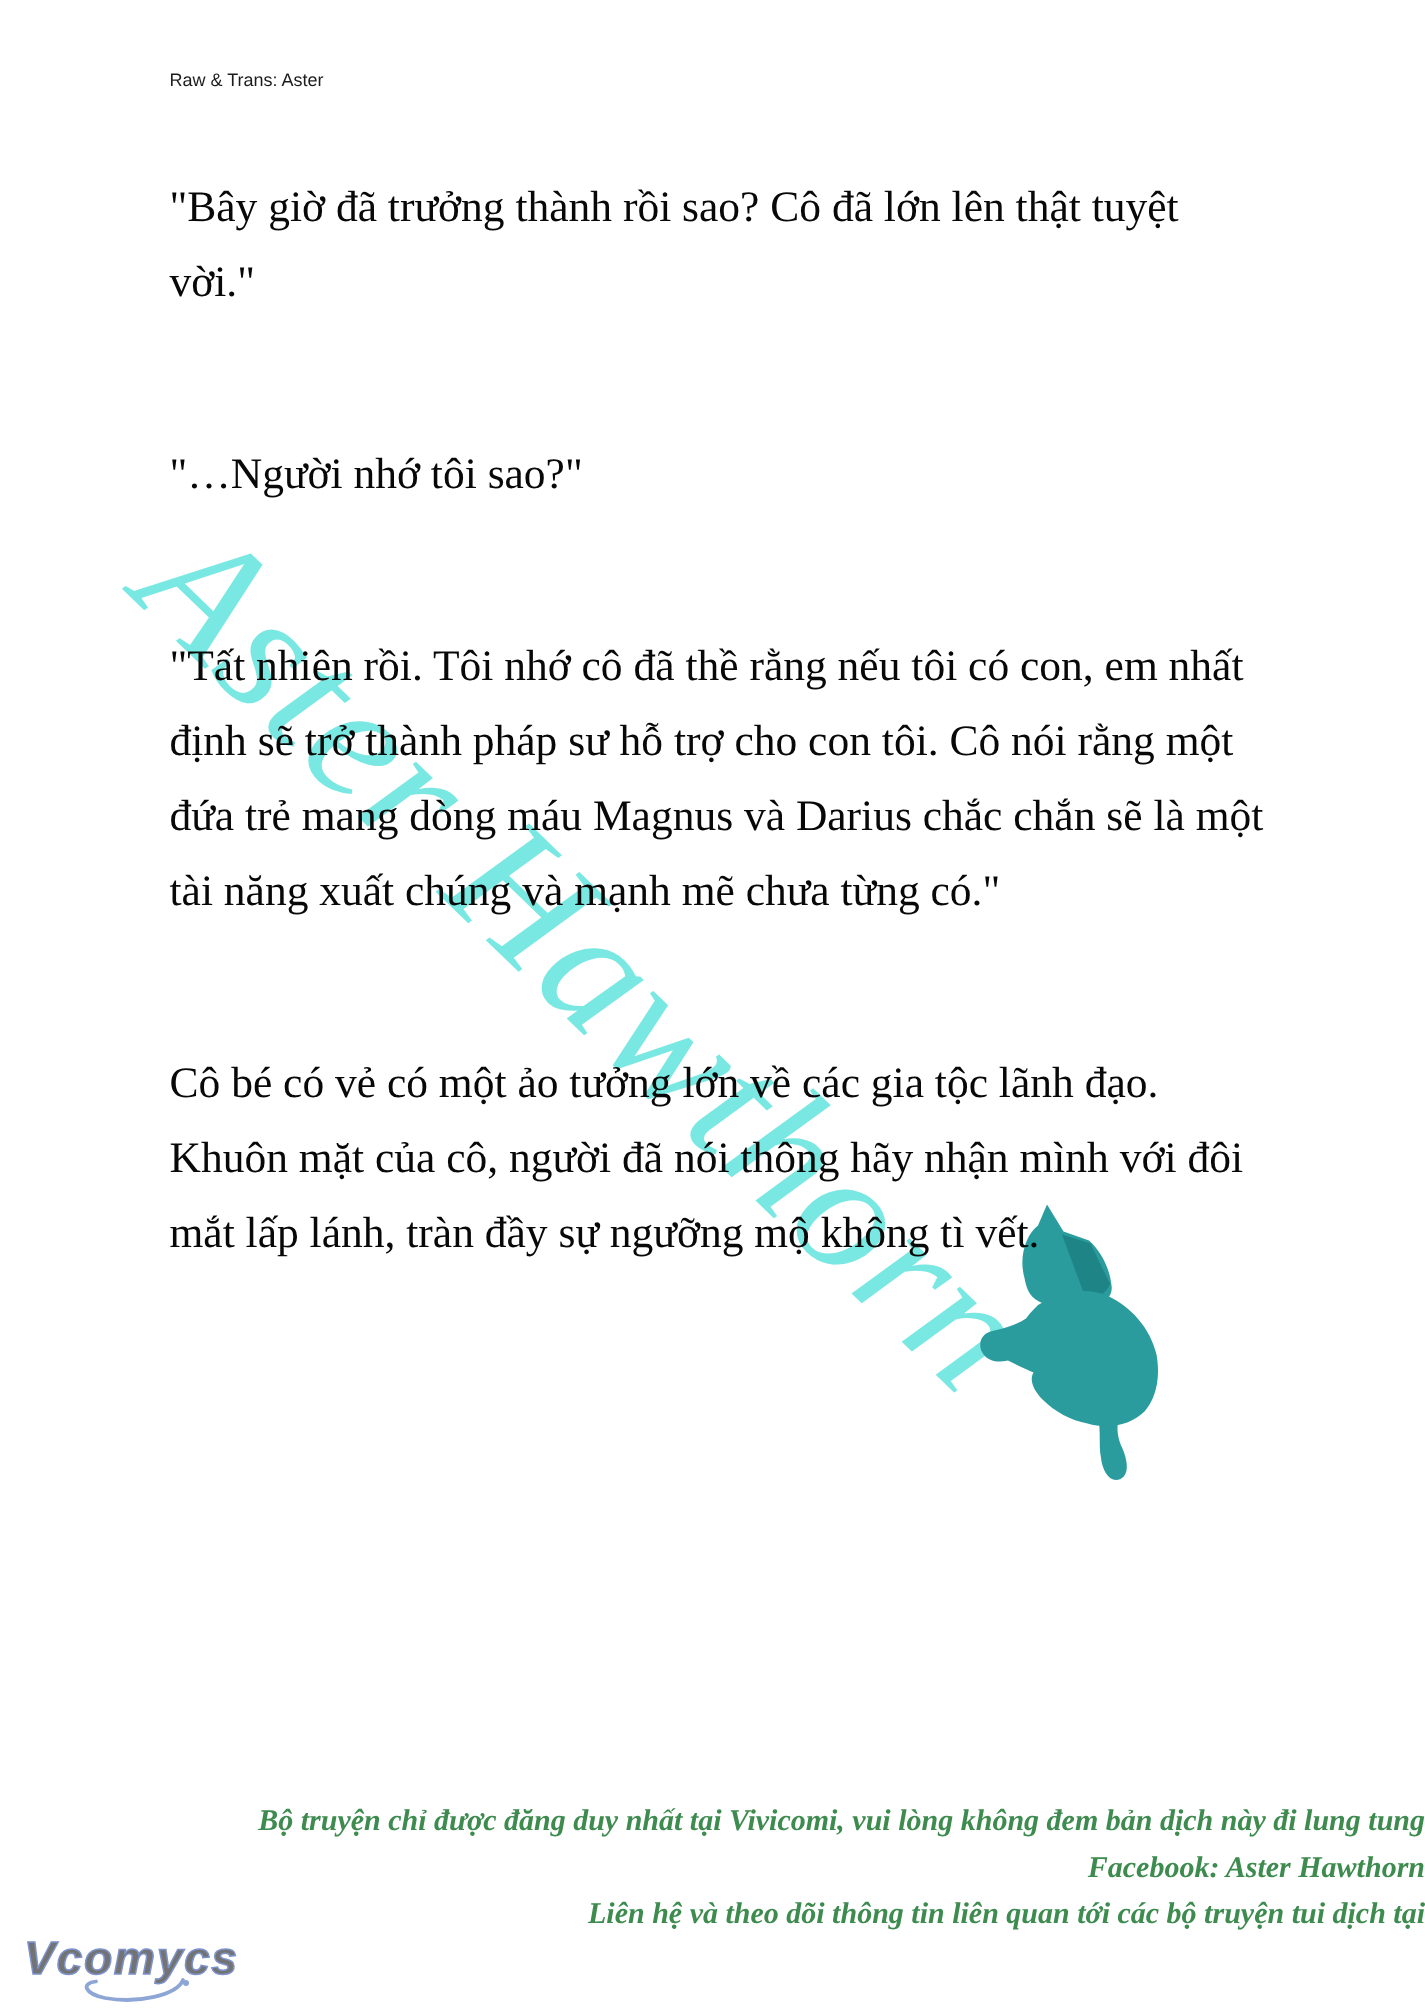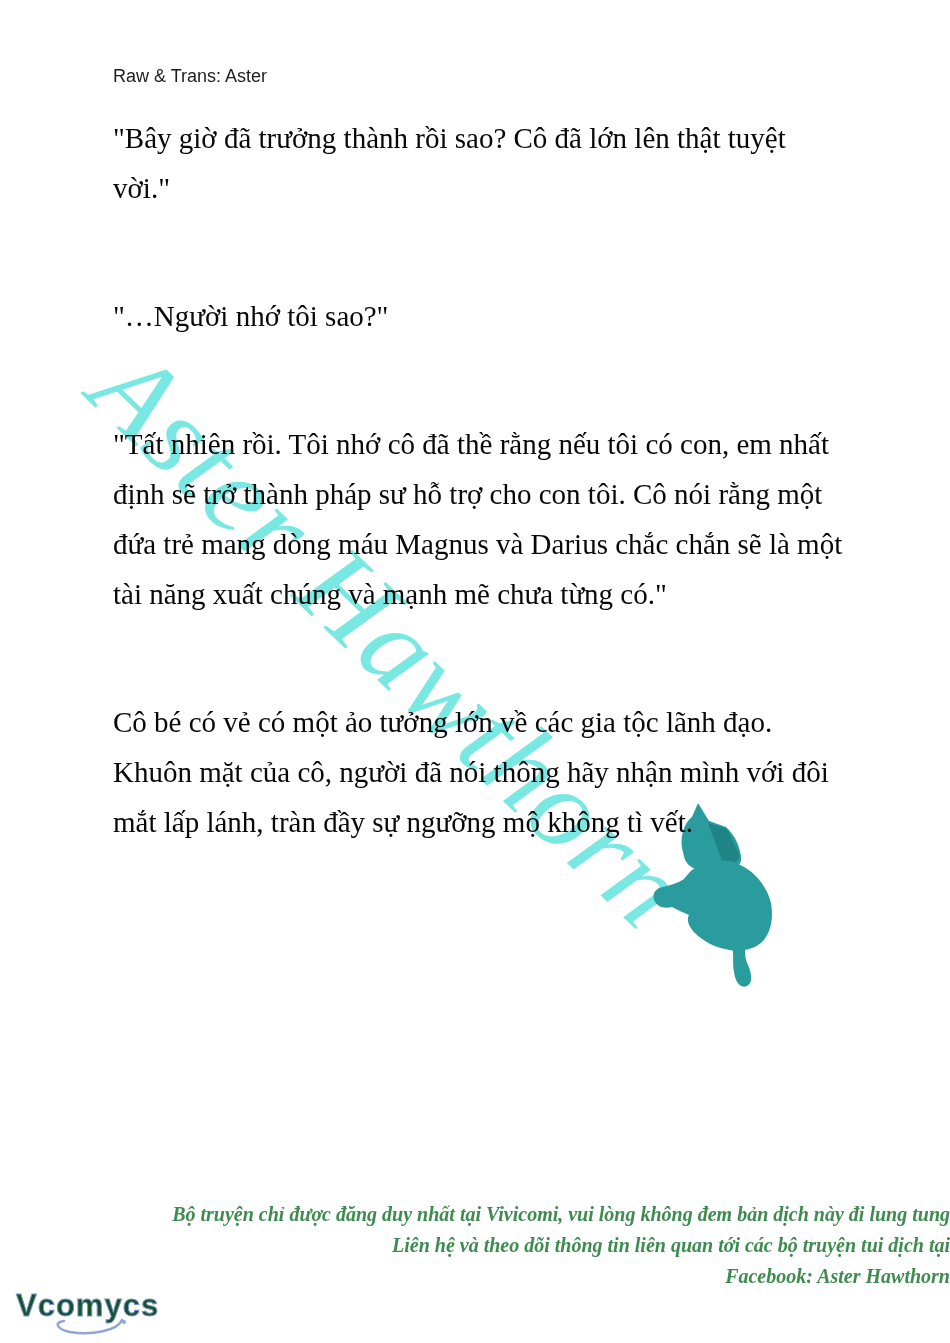--- a/index.html
+++ b/index.html
@@ -37,23 +37,22 @@
   }
   .content {
     position: relative;
     z-index: 1;
   }
   .credit {
     position: absolute;
     left: 113px;
     top: 46px;
     font-family: "Liberation Sans", "DejaVu Sans", sans-serif;
-    font-size: 18px;
+    font-size: 12px;
     color: #1c1c1c;
-    margin-top: 20px;
   }
   .body-text {
     position: absolute;
     left: 113px;
     top: 113px;
     width: 732px;
     font-size: 29px;
     line-height: 50px;
     color: #080808;
     text-align: left;
@@ -72,24 +71,25 @@
     font-size: 20px;
     line-height: 31px;
     color: #3e8b4f;
   }
   .logo {
     position: absolute;
     left: 16px;
     top: 1288px;
     z-index: 1;
     font-family: "Liberation Sans", "DejaVu Sans", sans-serif;
+    font-style: italic;
     font-weight: bold;
     font-size: 31px;
     letter-spacing: 1px;
-    color: #14532d;
+    color: #737373;
     -webkit-text-stroke: 1px #7d93cc;
   }
   .logo .logo-text::first-letter {
     font-size: 46px;
     color: #8ea6d6;
   }
   .logo svg { position: absolute; left: 28px; top: 30px; }
 </style>
 </head>
 <body>
@@ -137,22 +137,22 @@
 
     <div class="body-text">
       <p>"Bây giờ đã trưởng thành rồi sao? Cô đã lớn lên thật tuyệt vời."</p>
       <p>"…Người nhớ tôi sao?"</p>
       <p>"Tất nhiên rồi. Tôi nhớ cô đã thề rằng nếu tôi có con, em nhất định sẽ trở thành pháp sư hỗ trợ cho con tôi. Cô nói rằng một đứa trẻ mang dòng máu Magnus và Darius chắc chắn sẽ là một tài năng xuất chúng và mạnh mẽ chưa từng có."</p>
       <p>Cô bé có vẻ có một ảo tưởng lớn về các gia tộc lãnh đạo. Khuôn mặt của cô, người đã nói thông hãy nhận mình với đôi mắt lấp lánh, tràn đầy sự ngưỡng mộ không tì vết.</p>
     </div>
 
     <div class="footer-note">
       <div>Bộ truyện chỉ được đăng duy nhất tại Vivicomi, vui lòng không đem bản dịch này đi lung tung</div>
+      <div>Facebook: Aster Hawthorn</div>
       <div>Liên hệ và theo dõi thông tin liên quan tới các bộ truyện tui dịch tại</div>
-      <div>Facebook: Aster Hawthorn</div>
     </div>
 
     <div class="logo">
       <span class="logo-text">Vcomycs</span>
       <svg width="110" height="22" viewBox="0 0 110 22" aria-hidden="true">
         <path d="M78,2 C74,12 48,18 26,14 C12,11 10,4 20,3" fill="none" stroke="#8ea6d6" stroke-width="2.5" stroke-linecap="round"></path>
         <circle cx="80" cy="4" r="2" fill="#8ea6d6"></circle>
       </svg>
     </div>
 

